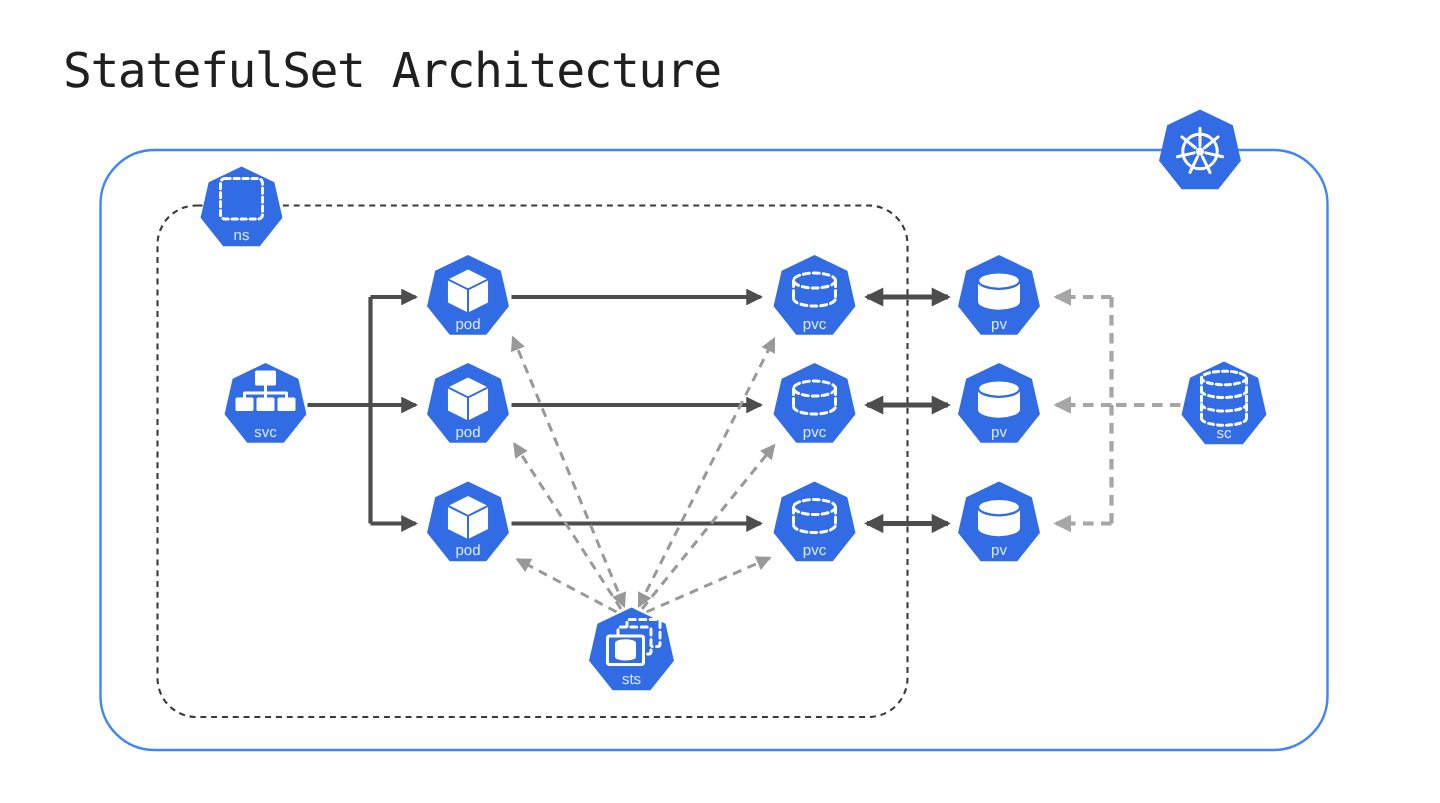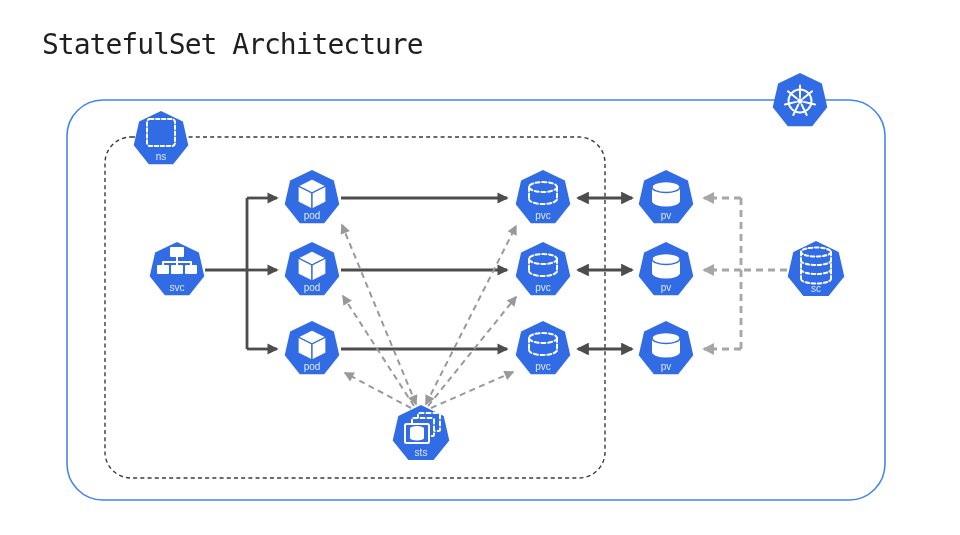--- a/index.html
+++ b/index.html
@@ -3,21 +3,21 @@
 <meta charset="utf-8">
 <style>
   html,body{margin:0;padding:0;}
   body{
     width:960px;height:535px;background:var(--background,#fff);
     font-family:"Liberation Sans",sans-serif;overflow:hidden;position:relative;
   }
   .title{
     position:absolute;left:42px;top:28px;margin:0;
     font-family:"DejaVu Sans Mono",monospace;font-weight:normal;
-    font-size:28px;letter-spacing:-1px;color:var(--title_color,#1f1f1f);
+    font-size:32px;letter-spacing:-1px;color:var(--title_color,#1f1f1f);
   }
   svg{position:absolute;left:0;top:0;}
   .hept{fill:var(--icon_blue,#326CE5);}
   .cluster-rect{fill:none;stroke:var(--cluster_border,#4285F4);stroke-width:1.6;}
   .ns-rect{fill:none;stroke:var(--namespace_border,#3a3a3a);stroke-width:1.4;stroke-dasharray:4 3.2;}
   .arrow-dark{stroke:var(--solid_arrow,#4d4d4d);fill:none;stroke-width:2.8;}
   .arrow-dark2{stroke:var(--solid_arrow,#4d4d4d);fill:none;stroke-width:3.2;}
   .head-dark{fill:var(--solid_arrow,#4d4d4d);}
   .arrow-gray{stroke:var(--dashed_branch,#a6a6a6);fill:none;stroke-width:2.8;stroke-dasharray:7 5;}
   .head-gray{fill:var(--dashed_branch,#a6a6a6);}

